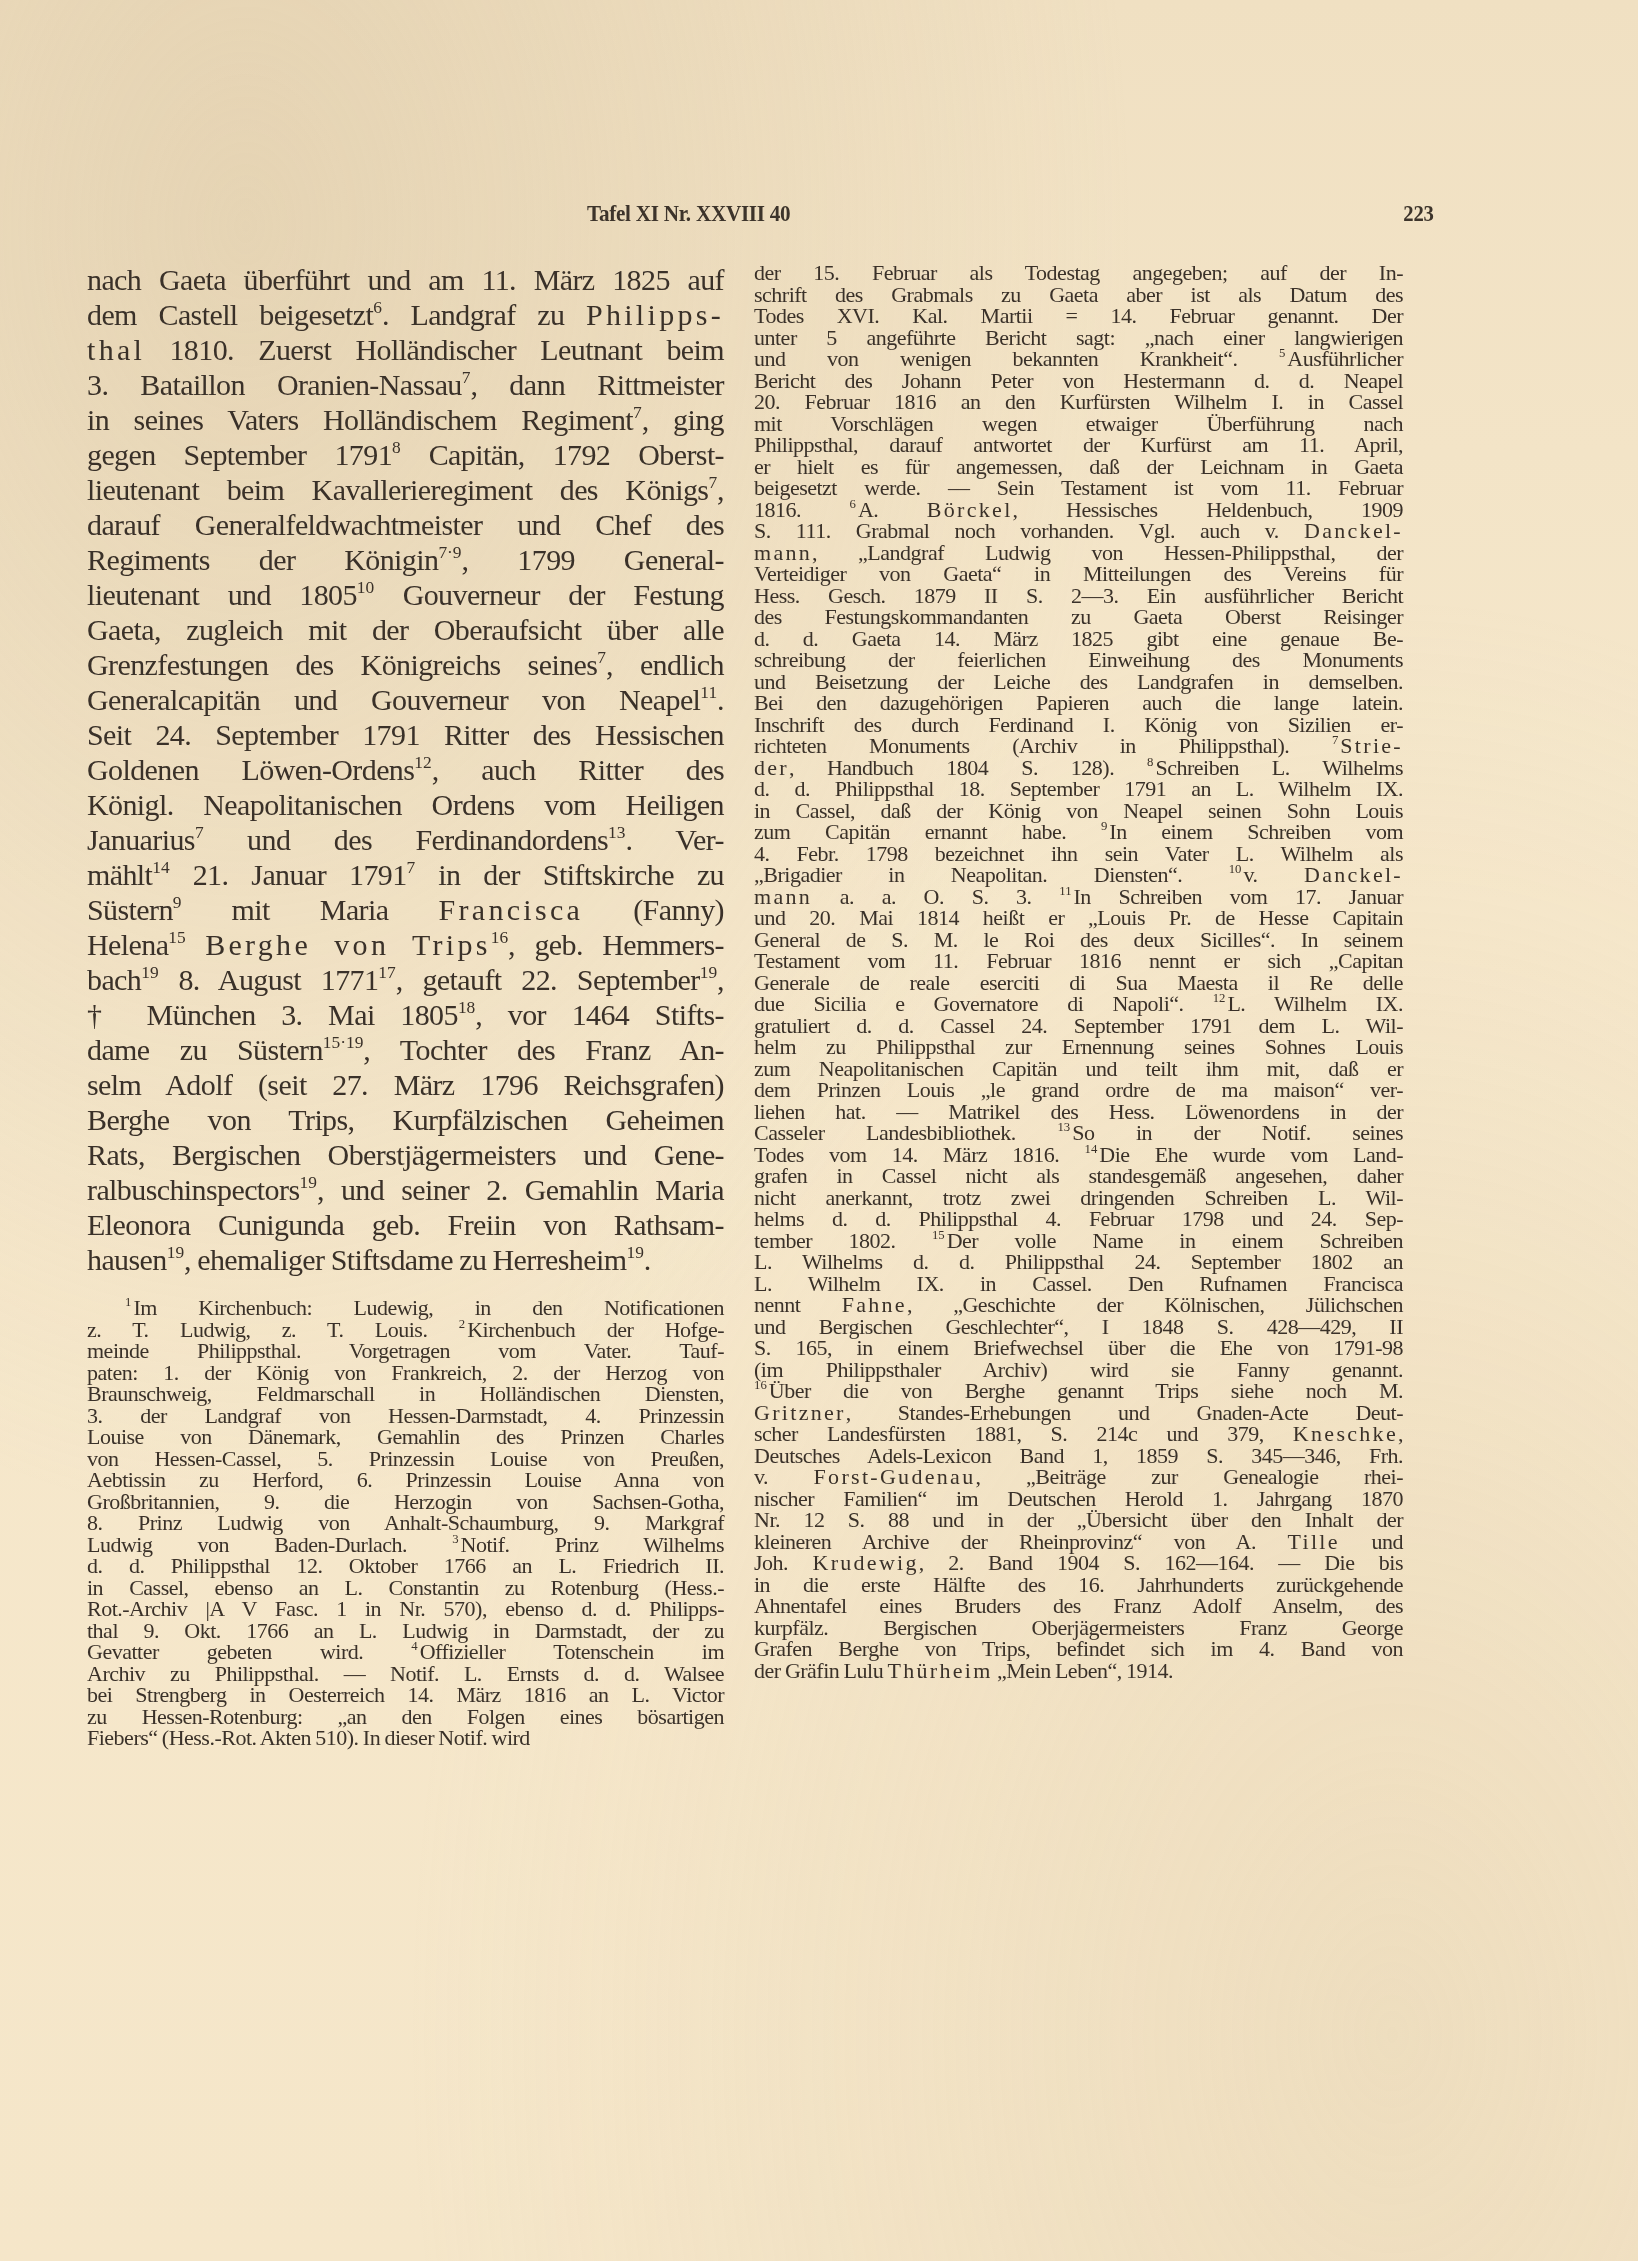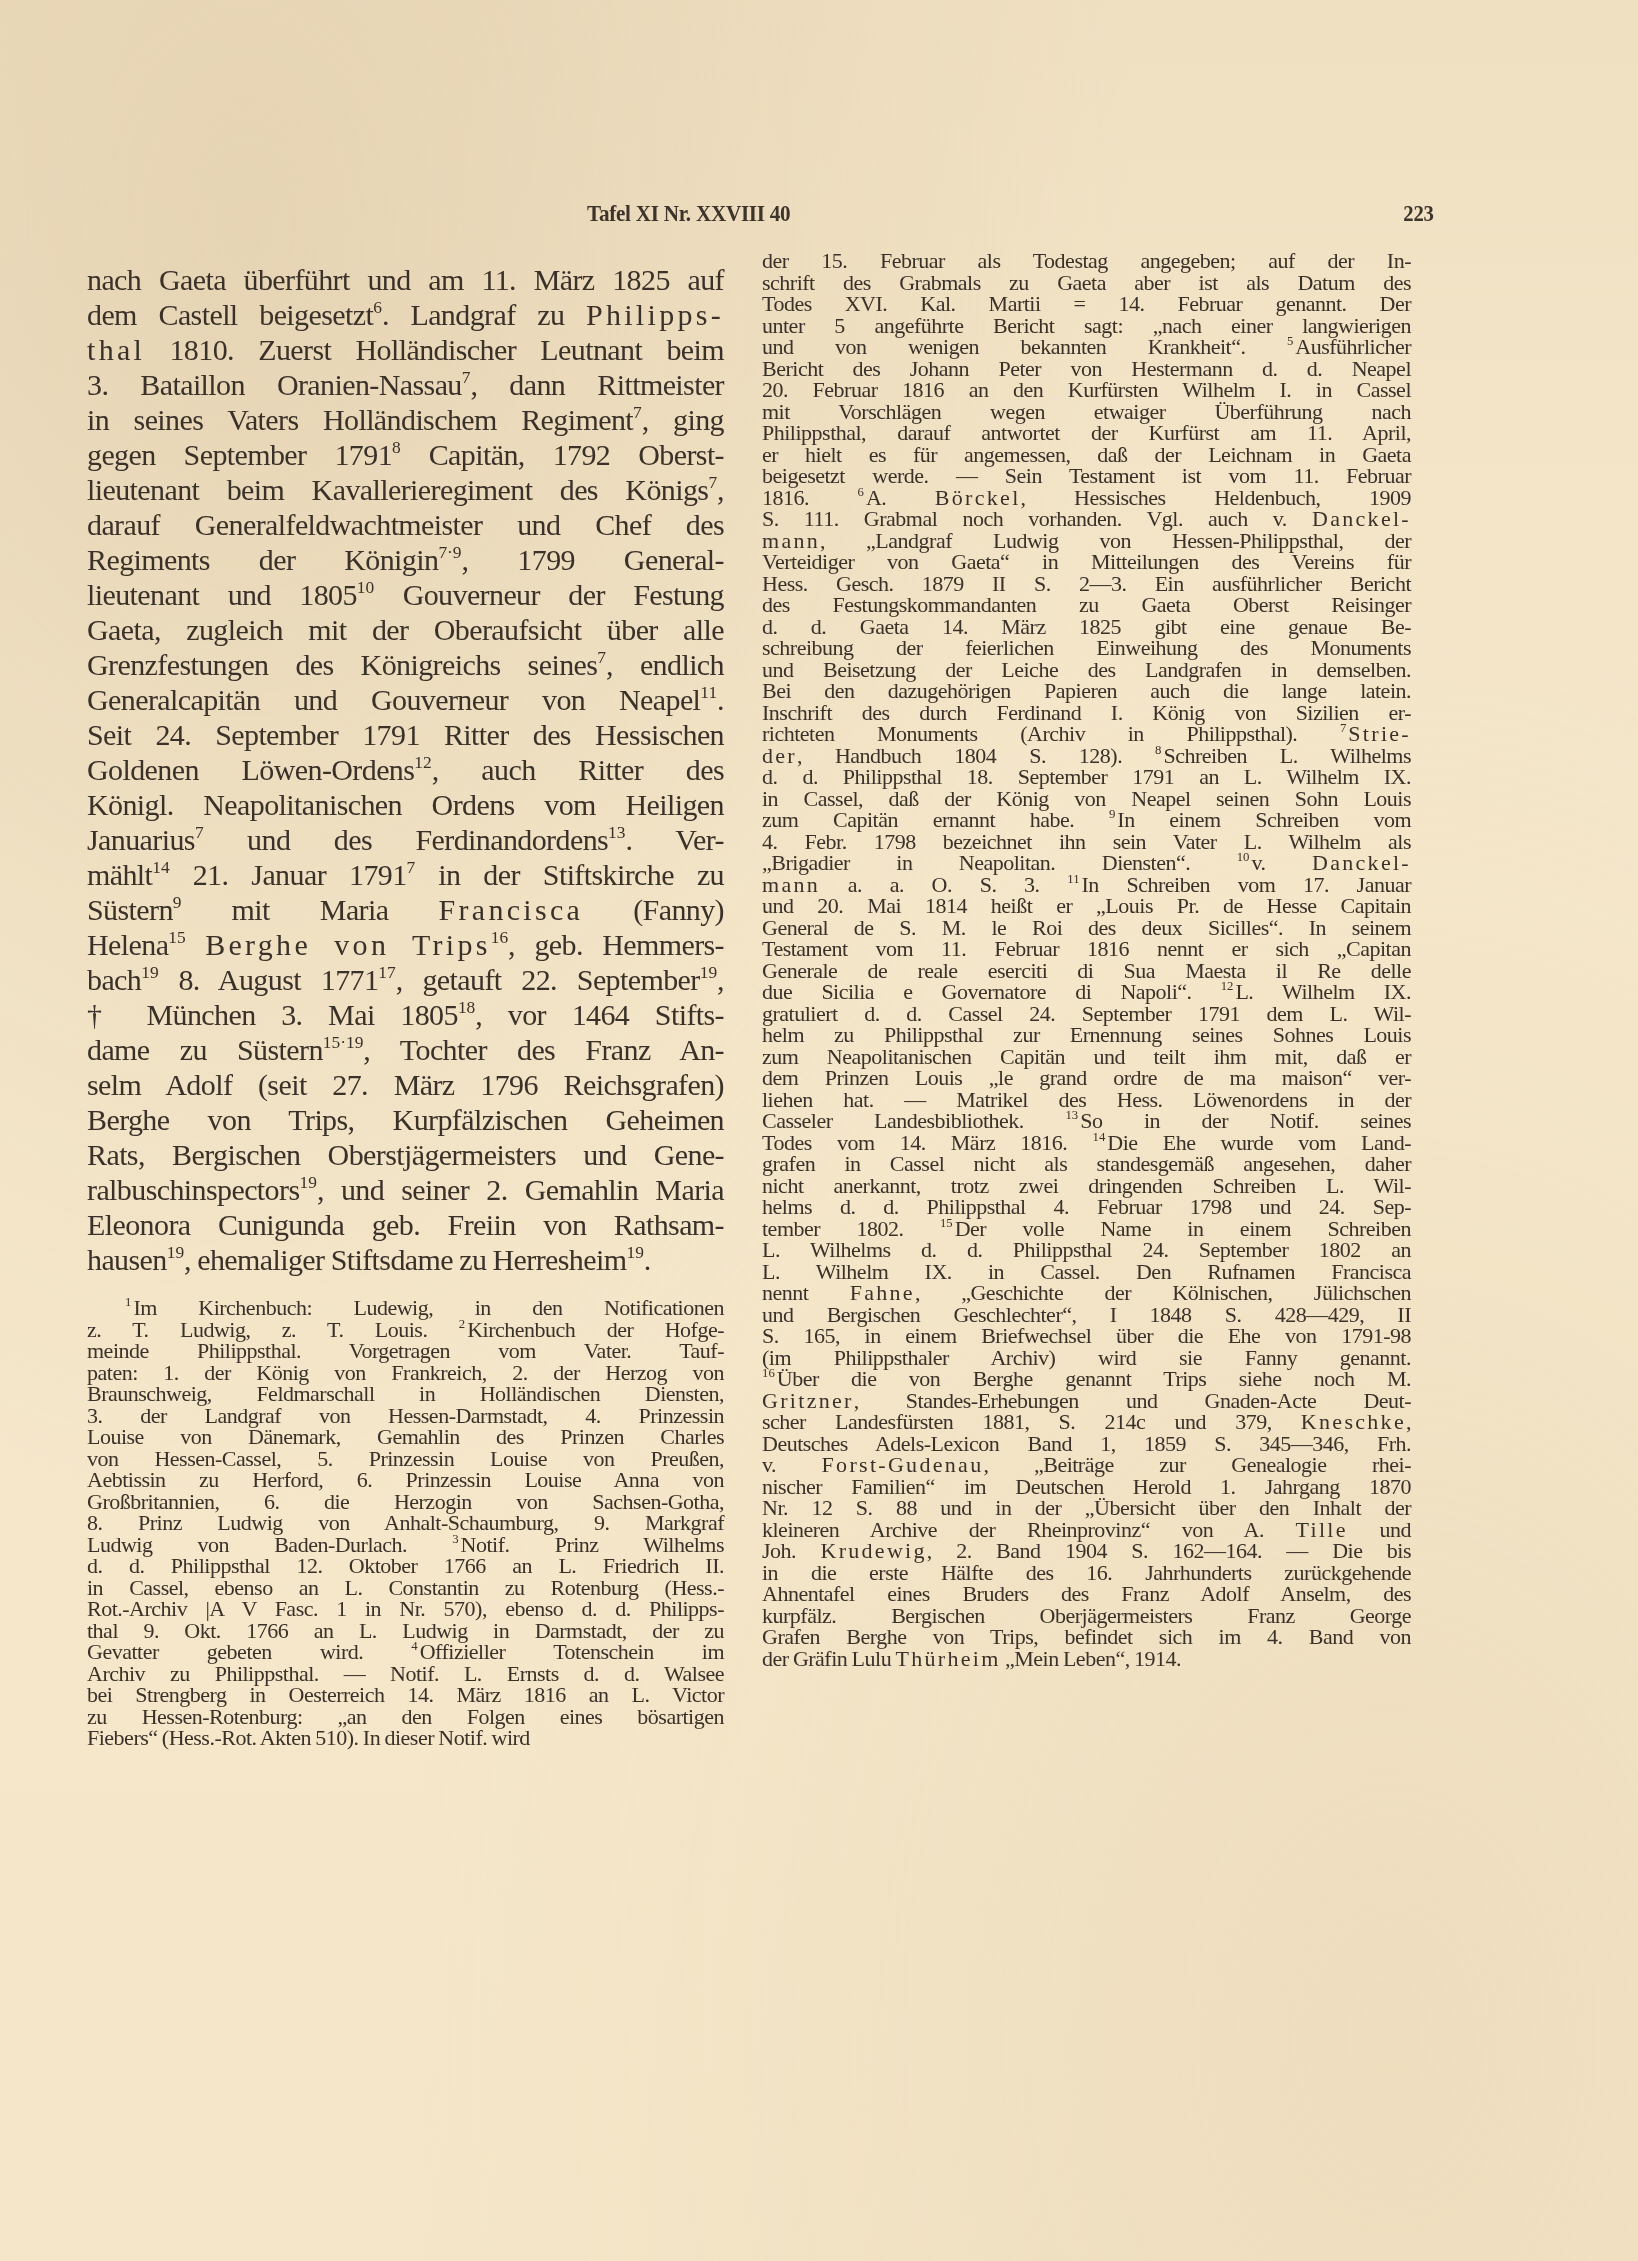--- a/index.html
+++ b/index.html
@@ -17,21 +17,21 @@
   .header {
     position: absolute; top: 201px; left: 587px; width: 847px; height: 33px;
     font-family: "Liberation Serif", serif; font-weight: bold; font-size: 23px;
     letter-spacing: -0.3px; color: #3d342b; text-align: right;
   }
   .header .title { position: absolute; left: 0; top: 0; transform: scaleX(0.92); transform-origin: left top; }
   .header .pageno { position: absolute; right: 0; top: 0; transform: scaleX(0.9); transform-origin: right top; }
 
   .col { position: absolute; }
   .col-left { left: 87px; width: 637px; top: 262px; }
-  .col-right { left: 754px; width: 649px; top: 250px; margin-left: 8px; }
+  .col-right { left: 754px; width: 649px; top: 262px; }
 
   .line {
     display: block; white-space: nowrap; text-align: justify; text-align-last: justify;
     overflow: visible;
   }
   .main .line {
     font-size: 30px; height: 35px; line-height: 35px;
     letter-spacing: -0.6px; word-spacing: -0.7px;
   }
   .fn .line {
@@ -91,21 +91,21 @@
     <div class="fn fn-left">
         <span class="line indent"><span class="fnum">1</span><span>Im Kirchenbuch: Ludewig, in den Notificationen</span></span>
         <span class="line"><span>z. T. Ludwig, z. T. Louis.    </span><span class="fnum">2</span><span>Kirchenbuch der Hofge-</span></span>
         <span class="line"><span>meinde Philippsthal.  Vorgetragen vom Vater.  Tauf-</span></span>
         <span class="line"><span>paten: 1. der König von Frankreich, 2. der Herzog von</span></span>
         <span class="line"><span>Braunschweig, Feldmarschall in Holländischen Diensten,</span></span>
         <span class="line"><span>3. der Landgraf von Hessen-Darmstadt, 4. Prinzessin</span></span>
         <span class="line"><span>Louise von Dänemark, Gemahlin des Prinzen Charles</span></span>
         <span class="line"><span>von Hessen-Cassel, 5. Prinzessin Louise von Preußen,</span></span>
         <span class="line"><span>Aebtissin zu Herford, 6. Prinzessin Louise Anna von</span></span>
-        <span class="line"><span>Großbritannien, 6. die Herzogin von Sachsen-Gotha,</span></span>
+        <span class="line"><span>Großbritannien, 9. die Herzogin von Sachsen-Gotha,</span></span>
         <span class="line"><span>8. Prinz Ludwig von Anhalt-Schaumburg, 9. Markgraf</span></span>
         <span class="line"><span>Ludwig von Baden-Durlach.    </span><span class="fnum">3</span><span>Notif. Prinz Wilhelms</span></span>
         <span class="line"><span>d. d. Philippsthal 12. Oktober 1766 an L. Friedrich II.</span></span>
         <span class="line"><span>in Cassel, ebenso an L. Constantin zu Rotenburg (Hess.-</span></span>
         <span class="line"><span>Rot.-Archiv |A V Fasc. 1 in Nr. 570), ebenso d. d. Philipps-</span></span>
         <span class="line"><span>thal 9. Okt. 1766 an L. Ludwig in Darmstadt, der zu</span></span>
         <span class="line"><span>Gevatter gebeten wird.    </span><span class="fnum">4</span><span>Offizieller Totenschein im</span></span>
         <span class="line"><span>Archiv zu Philippsthal. — Notif. L. Ernsts d. d. Walsee</span></span>
         <span class="line"><span>bei Strengberg in Oesterreich 14. März 1816 an L. Victor</span></span>
         <span class="line"><span>zu Hessen-Rotenburg: „an den Folgen eines bösartigen</span></span>

